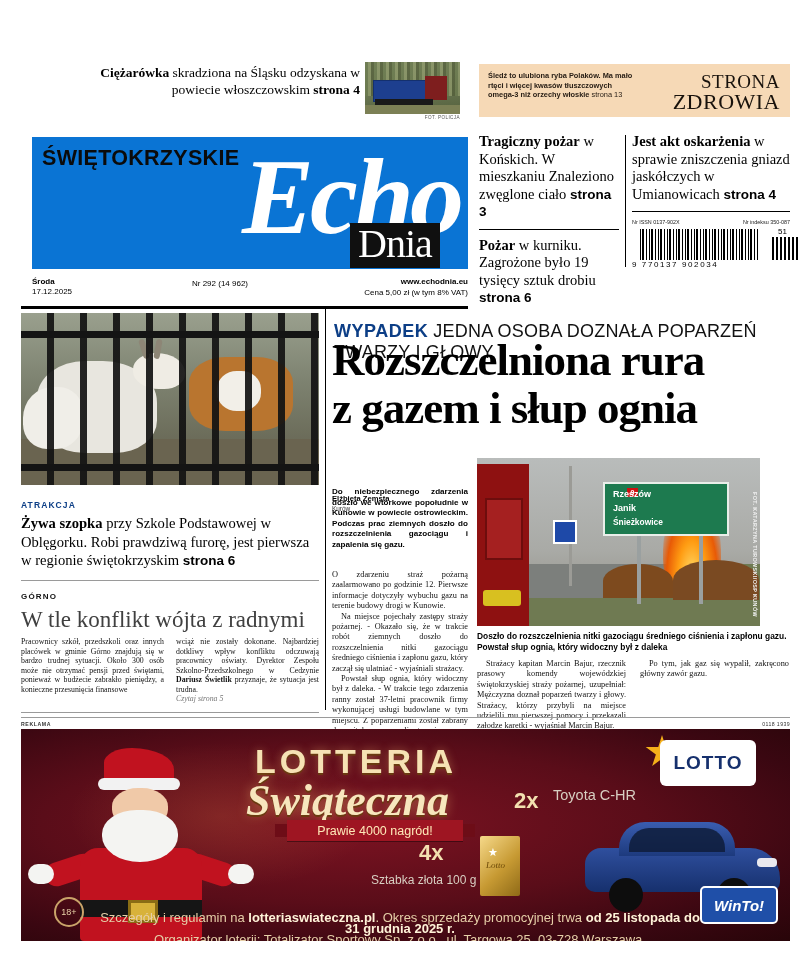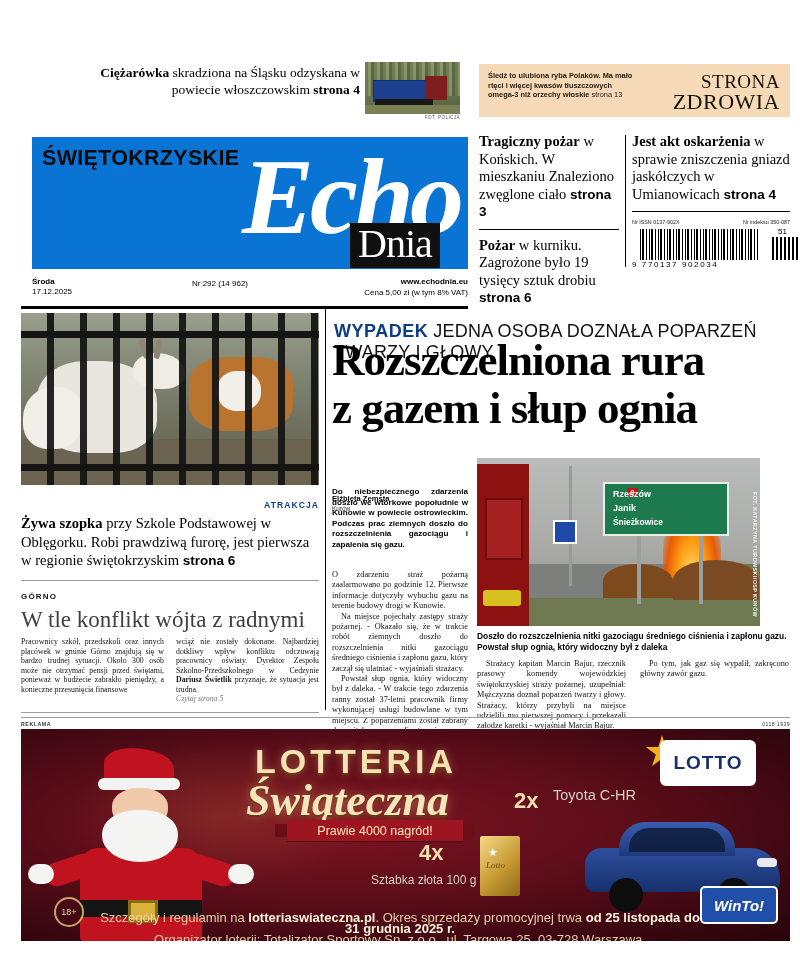--- a/index.html
+++ b/index.html
@@ -85,21 +85,21 @@
   .gp-cow{position:absolute;left:168px;top:44px;width:104px;height:74px;background:#b9752f;border-radius:35%;}
   .gp-cow-white{position:absolute;left:196px;top:58px;width:44px;height:40px;background:#f2efe8;border-radius:45%;}
   .gp-bars{position:absolute;left:0;top:0;width:100%;height:100%;
      background:repeating-linear-gradient(90deg,transparent 0 26px,#121212 26px 33px);opacity:.92;}
   .gp-rail{position:absolute;left:0;top:18px;width:100%;height:7px;background:#141414;}
   .gp-rail2{position:absolute;left:0;bottom:14px;width:100%;height:7px;background:#141414;}
 
   
   .atrakcja{position:absolute;left:21px;top:500px;width:298px;}
   .kicker{font-family:"Liberation Sans",sans-serif;font-size:8.5px;font-weight:bold;
-     letter-spacing:1.1px;color:#0c3e86;text-align:right;}
+     letter-spacing:1.1px;color:#0c3e86;}
   .atrakcja-txt{margin-top:4px;font-family:"Liberation Serif",serif;font-size:14.6px;line-height:18.6px;color:#000;}
   .atrakcja-txt b{font-weight:bold;}
   .atrakcja-txt .pg{font-family:"Liberation Sans",sans-serif;font-weight:bold;font-size:13.5px;}
 
   .hr-left{position:absolute;left:21px;top:580px;width:298px;height:1px;background:#9a9a9a;}
 
   
   .gorno{position:absolute;left:21px;top:592px;width:298px;}
   .gorno-kick{font-family:"Liberation Sans",sans-serif;font-size:8px;font-weight:bold;letter-spacing:1.2px;color:#111;}
   .gorno-head{margin-top:6px;font-family:"Liberation Serif",serif;font-size:23px;line-height:26px;color:#404040;}

